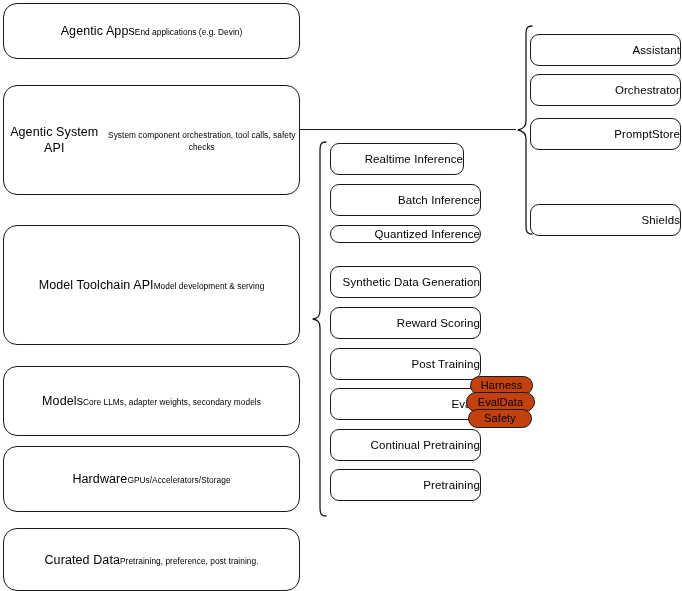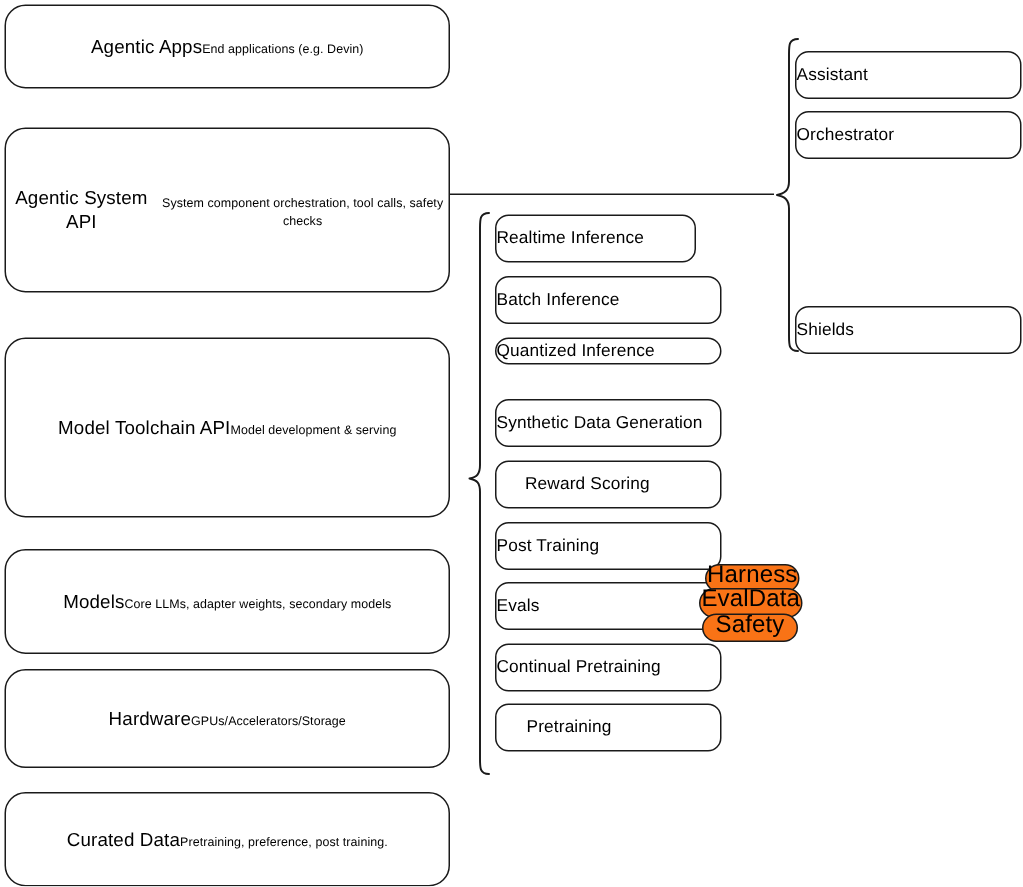--- a/index.html
+++ b/index.html
@@ -44,34 +44,35 @@
     letter-spacing: 0.05px;
   }
   .stackbox {
     position: absolute;
     box-sizing: border-box;
     border: 1.3px solid #1a1a1a;
     border-radius: 9px;
     background: #ffffff;
     display: flex;
     align-items: center;
-    justify-content: flex-start;
+    justify-content: flex-end;
     font-size: 11.5px;
     line-height: 14px;
     letter-spacing: 0.1px;
   }
   .pill {
     position: absolute;
     box-sizing: border-box;
     border: 1.3px solid #1a1a1a;
     border-radius: 11px;
-    background: #f97316;
+    background: #c2410c;
     display: flex;
+    align-items: center;
     justify-content: center;
-    font-size: 16px;
+    font-size: 11px;
     line-height: 13px;
     letter-spacing: 0.1px;
     z-index: 5;
   }
   .connector {
     position: absolute;
     background: #1a1a1a;
   }
   .brace {
     position: absolute;
@@ -191,19 +192,22 @@
   </div>
 
   <div class="stackbox" style="left:530px; top:34px; width:151px; height:32px;">
     <span>Assistant</span>
   </div>
 
   <div class="stackbox" style="left:530px; top:74px; width:151px; height:32px;">
     <span>Orchestrator</span>
   </div>
 
+  <div class="stackbox" style="left:530px; top:118px; width:151px; height:32px;">
+    <span>PromptStore</span>
+  </div>
 
 
   <div class="stackbox" style="left:530px; top:204px; width:151px; height:32px;">
     <span>Shields</span>
   </div>
 
 </div>
 
 </body></html>

